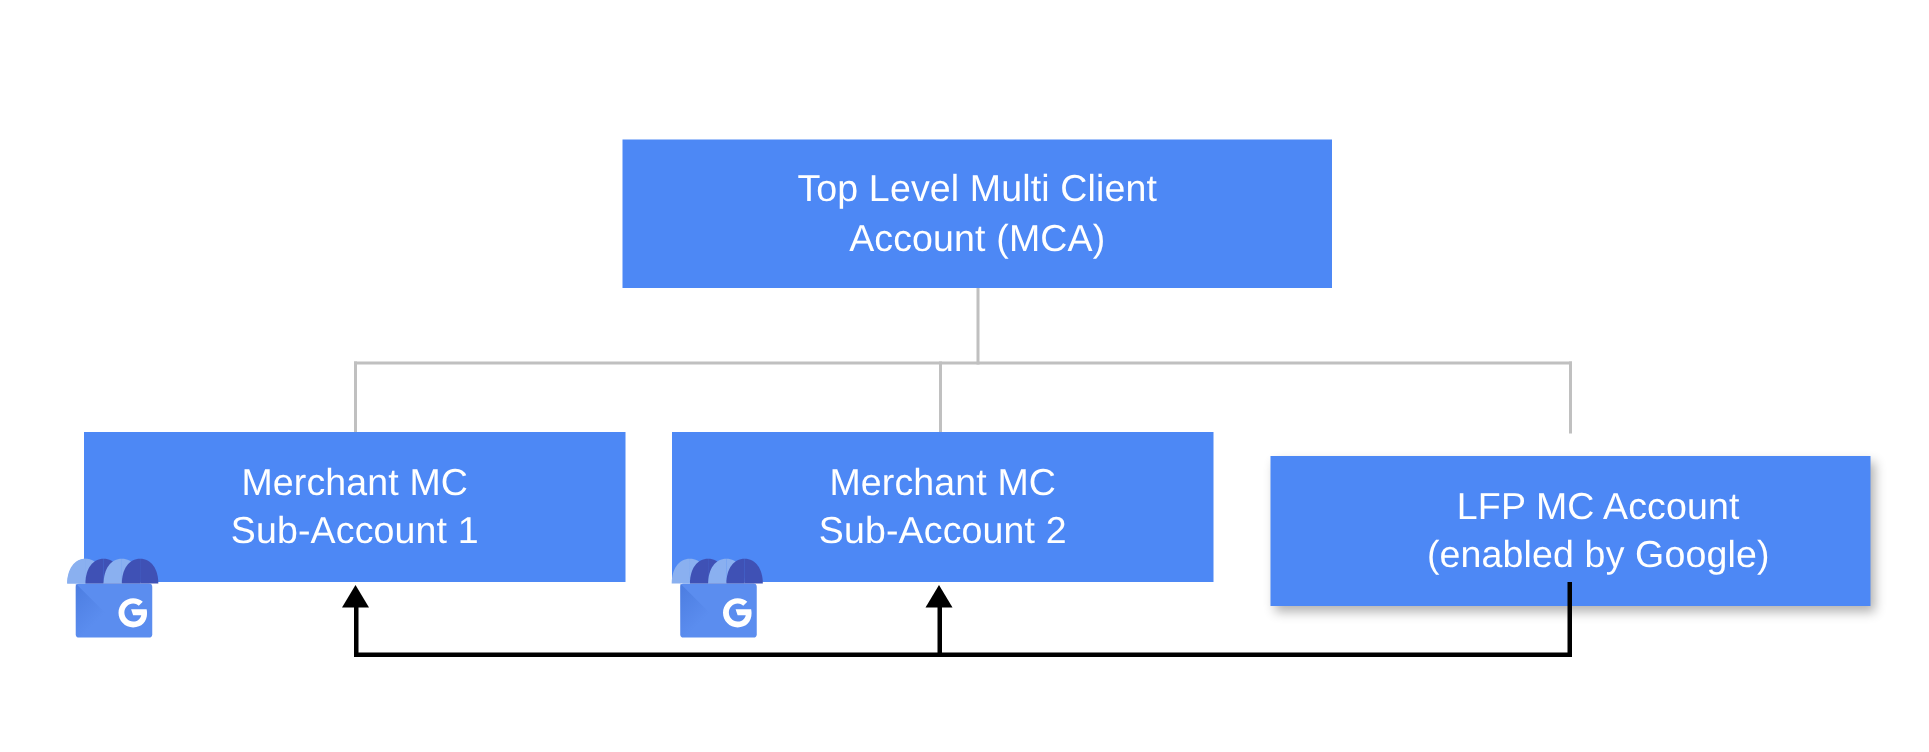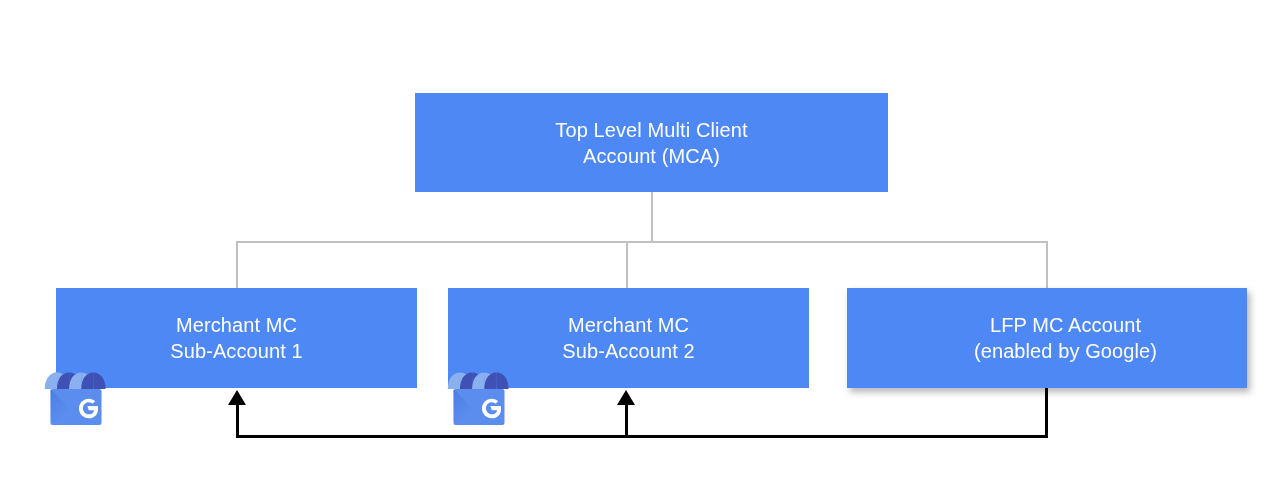--- a/index.html
+++ b/index.html
@@ -19,21 +19,21 @@
   }
   .node {
     position: absolute;
     background: #4d88f5;
     color: #ffffff;
     display: flex;
     align-items: center;
     justify-content: center;
     text-align: center;
     line-height: 1.30;
-    font-size: 20px;
+    font-size: 25px;
     font-weight: 400;
     letter-spacing: 0.1px;
     box-sizing: border-box;
     z-index: 3;
   }
   .node .label {
     white-space: pre-line;
     padding: 0 8px;
   }
   .node.shadowed {
@@ -96,21 +96,21 @@
   <div class="node" style="left:56px; top:288px; width:361px; height:100px;">
     <span class="label">Merchant MC
 Sub-Account 1</span>
   </div>
 
   <div class="node" style="left:448px; top:288px; width:361px; height:100px;">
     <span class="label">Merchant MC
 Sub-Account 2</span>
   </div>
 
-  <div class="node shadowed" style="left:847px; top:288px; width:400px; height:100px;padding-left:37px;">
+  <div class="node shadowed" style="left:847px; top:304px; width:400px; height:100px;padding-left:37px;">
     <span class="label">LFP MC Account
 (enabled by Google)</span>
   </div>
 
   <div class="arrow-line v" style="left:1045px; top:388px; height:50px;"></div>
 
   <div class="arrow-line h" style="left:236px; top:435px; width:812px;"></div>
 
   <div class="arrow-line v" style="left:236px; top:402px; height:36px;"></div>
   <div class="arrow-head" style="left:228px; top:390px;"></div>

